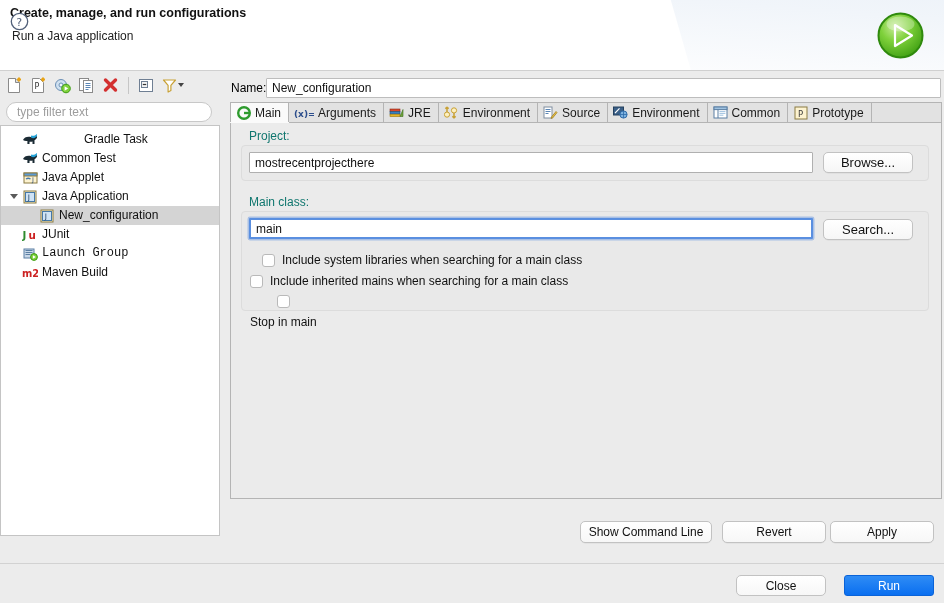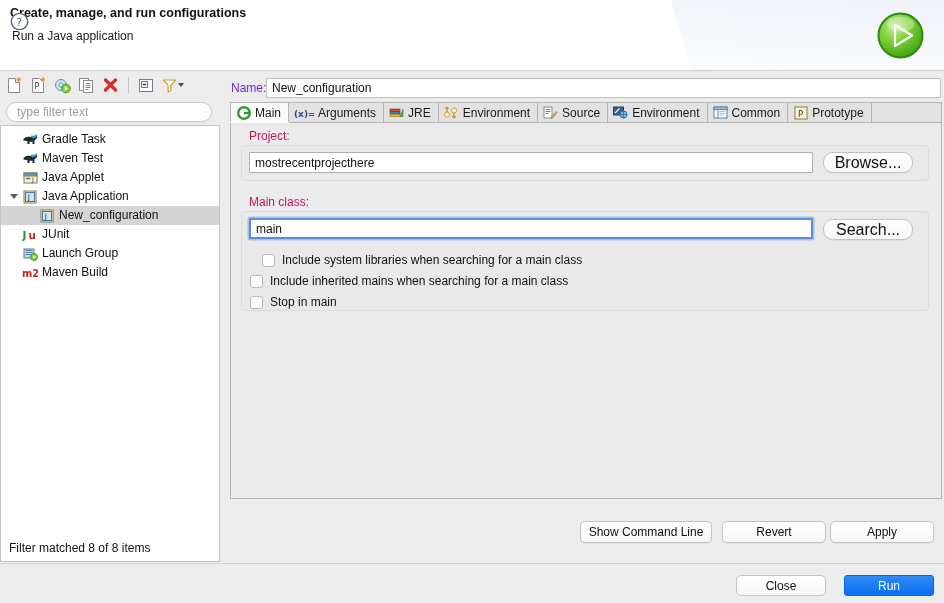--- a/index.html
+++ b/index.html
@@ -106,21 +106,21 @@
   
   #filter-status {
     position: absolute; left: 0; top: 464px; width: 220px; height: 27px;
     background: #ffffff; border: 1px solid #c4c4c4; border-top: 0;
     display: flex; align-items: center; padding-left: 8px;
     font-size: 12px; color: #111;
   }
 
   
   #name-label {
-    position: absolute; left: 231px; top: 81px; font-size: 12px; color: #6d28d9;
+    position: absolute; left: 231px; top: 81px; font-size: 12px; color: #000000;
   }
   #name-input {
     position: absolute; left: 266px; top: 78px; width: 675px; height: 20px;
     background: #fff; border: 1px solid #bdbdbd; border-radius: 1px;
     font-family: "Liberation Sans", sans-serif; font-size: 12px; color: #111;
     padding: 0 5px; outline: none;
   }
 
   
   #tabstrip {
@@ -145,40 +145,40 @@
     border: 1px solid #b4b4b4; border-bottom: 0; border-left: 0;
   }
   .tabico { width: 15px; height: 15px; flex: 0 0 15px; display: flex; align-items: center; justify-content: center; }
 
   
   #tabcontent {
     position: absolute; left: 230px; top: 123px; width: 712px; height: 376px;
     background: #ebebeb;
     border: 1px solid #b4b4b4; border-top: 0;
   }
-  .sec-label { position: absolute; font-size: 12px; color: #be185d; }
+  .sec-label { position: absolute; font-size: 12px; color: #0f766e; }
   .groupbox {
     position: absolute; background: #e9e9e9;
     border: 1px solid #dcdcdc; border-radius: 4px;
   }
   .field {
     position: absolute; height: 21px; background: #fff;
     border: 1px solid #b0b0b0; border-radius: 1px;
     font-family: "Liberation Sans", sans-serif; font-size: 12px; color: #111;
     padding: 0 5px; outline: none;
   }
   .field.focused {
     border: 2px solid #5a8fe0;
     box-shadow: 0 0 0 1.5px rgba(90,143,224,.45);
   }
   .pushbtn {
     position: absolute; height: 21px;
     background: linear-gradient(#ffffff, #f6f6f6);
-    border: 1px solid #c2c2c2; border-radius: 10px;
-    font-family: "Liberation Sans", sans-serif; font-size: 16px; color: #111;
+    border: 1px solid #c2c2c2; border-radius: 5px;
+    font-family: "Liberation Sans", sans-serif; font-size: 13px; color: #111;
     display: flex; align-items: center; justify-content: center;
     cursor: default; box-shadow: 0 .5px .5px rgba(0,0,0,.07);
   }
   .cbrow {
     position: absolute; display: flex; align-items: center; gap: 7px;
     font-size: 12px; color: #111;
   }
   .cbox {
     width: 13px; height: 13px; background: #fefefe;
     border: 1px solid #b9b9b9; border-radius: 3px;
@@ -294,38 +294,38 @@
       </svg>
       <span class="tb-caret"></span>
     </div>
   </div>
 
   <input id="filter-box" value="" placeholder="type filter text" style="">
 
   <div id="tree-panel">
     <div style="height:4px;"></div>
 
-    <div class="tree-row" style="padding-left:21px;">
+    <div class="tree-row" style="padding-left:21px;gap:42px;">
       <span class="tico">
         <svg width="16" height="14" viewBox="0 0 16 14">
           <path d="M1 7c1-3 5-4 8-3 2 .7 4 .3 6-1 .5 2-1 3.5-2.5 4.2V11h-2V8.6c-1 .3-2 .3-3 .1V11H5.4V8C3.8 8.3 2.2 8 1 7z" fill="#1b2b34"></path>
           <path d="M9 2.6c2 .6 4 .2 6-1.6.4 1.6-.6 3-2 3.8-1.4.8-3 .6-4-.6z" fill="#23a3d8"></path>
         </svg>
       </span>
       <span class="tlabel">Gradle Task</span>
     </div>
 
     <div class="tree-row" style="padding-left:21px;">
       <span class="tico">
         <svg width="16" height="14" viewBox="0 0 16 14">
           <path d="M1 7c1-3 5-4 8-3 2 .7 4 .3 6-1 .5 2-1 3.5-2.5 4.2V11h-2V8.6c-1 .3-2 .3-3 .1V11H5.4V8C3.8 8.3 2.2 8 1 7z" fill="#1b2b34"></path>
           <path d="M9 2.6c2 .6 4 .2 6-1.6.4 1.6-.6 3-2 3.8-1.4.8-3 .6-4-.6z" fill="#23a3d8"></path>
         </svg>
       </span>
-      <span class="tlabel">Maven Test</span>
+      <span class="tlabel">Common Test</span>
     </div>
 
     <div class="tree-row" style="padding-left:21px;">
       <span class="tico">
         <svg width="15" height="14" viewBox="0 0 15 14">
           <rect x="1" y="2" width="13" height="10" fill="#fdf3d0" stroke="#8a7b42"></rect>
           <rect x="1" y="2" width="13" height="3" fill="#5b9bd5" stroke="#8a7b42"></rect>
           <path d="M3 8c1.5-1 3-1 4.5 0" stroke="#4679a8" stroke-width="1.3" fill="none"></path>
           <text x="9" y="11" font-size="6.5" font-family="DejaVu Sans, sans-serif" fill="#2b4d73">J</text>
         </svg>
@@ -361,21 +361,21 @@
     <div class="tree-row" style="padding-left:21px;">
       <span class="tico">
         <svg width="17" height="13" viewBox="0 0 17 13">
           <text x="0.5" y="11" font-size="11" font-weight="bold" font-family="DejaVu Sans, sans-serif" fill="#2e8b2e">J</text>
           <text x="7" y="11" font-size="11" font-weight="bold" font-family="DejaVu Sans, sans-serif" fill="#cc2222">u</text>
         </svg>
       </span>
       <span class="tlabel">JUnit</span>
     </div>
 
-    <div class="tree-row" style="padding-left:21px;">
+    <div class="tree-row" style="padding-left:21px;font-family:Liberation Mono, monospace;">
       <span class="tico">
         <svg width="15" height="14" viewBox="0 0 15 14">
           <rect x="1" y="2" width="10" height="9" fill="#c9d8e8" stroke="#5b7fa3"></rect>
           <path d="M2.5 3.5h7M2.5 5.5h7M2.5 7.5h5" stroke="#5b7fa3"></path>
           <circle cx="11" cy="10" r="3.4" fill="#7fd13b" stroke="#3b9c10"></circle>
           <path d="M9.9 8.3 L12.8 10 L9.9 11.7 Z" fill="#fff"></path>
         </svg>
       </span>
       <span class="tlabel">Launch Group</span>
     </div>
@@ -383,21 +383,20 @@
     <div class="tree-row" style="padding-left:21px;">
       <span class="tico">
         <svg width="17" height="13" viewBox="0 0 17 13">
           <text x="0" y="11" font-size="10.5" font-weight="bold" font-family="DejaVu Sans, sans-serif" fill="#cc2222">m2</text>
         </svg>
       </span>
       <span class="tlabel">Maven Build</span>
     </div>
   </div>
 
-  <div id="filter-status">Filter matched 8 of 8 items</div>
 </div>
 
 <div id="name-label">Name:</div>
 <input id="name-input" value="New_configuration" style="">
 
 <div id="tabstrip">
 
   <div class="tab active">
     <span class="tabico">
       <svg width="14" height="14" viewBox="0 0 14 14">
@@ -504,21 +503,21 @@
   <label class="cbrow" style="left:19px; top:130px;margin-left:12px;">
     <span class="cbox"></span>
     <span>Include system libraries when searching for a main class</span>
   </label>
 
   <label class="cbrow" style="left:19px; top:151px;">
     <span class="cbox"></span>
     <span>Include inherited mains when searching for a main class</span>
   </label>
 
-  <label class="cbrow" style="left:19px; top:172px;">
+  <label class="cbrow" style="left:19px; top:172px;flex-direction:column;">
     <span class="cbox"></span>
     <span>Stop in main</span>
   </label>
 </div>
 
 <div class="actbtn" style="left:580px; top:521px; width:132px;">Show Command Line</div>
 <div class="actbtn" style="left:722px; top:521px; width:104px;">Revert</div>
 <div class="actbtn" style="left:830px; top:521px; width:104px;">Apply</div>
 
 <div id="footer"></div>

